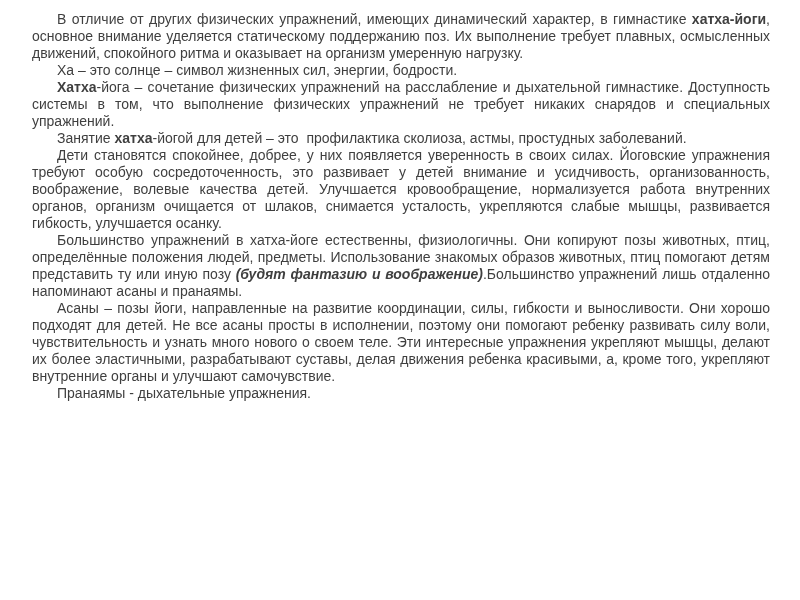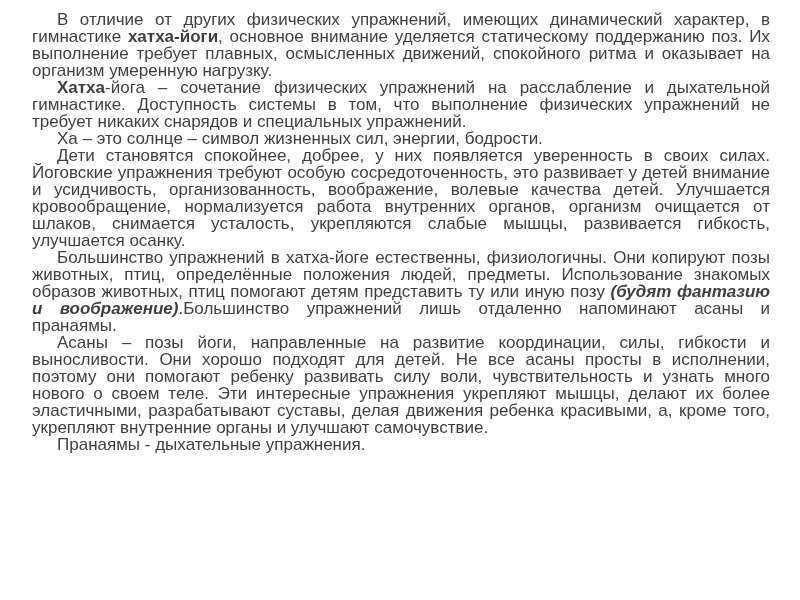--- a/index.html
+++ b/index.html
@@ -13,40 +13,41 @@
     position: relative;
     overflow: hidden;
     font-family: "Liberation Sans", sans-serif;
   }
   #text-block {
     position: absolute;
     left: 32px;
     top: 11px;
     width: 738px;
     color: #3f3f3f;
-    font-size: 17px;
+    font-size: 14px;
     line-height: 17px;
     text-align: justify;
     -webkit-hyphens: none;
     hyphens: none;
   }
   p.para {
     margin: 0;
     padding: 0;
     text-indent: 25px;
   }
   span.b  { font-weight: bold; }
   span.bi { font-weight: bold; font-style: italic; }
 </style>
 </head>
 <body>
 
 <main>
   <div id="text-block">
       <p class="para"><span class="">В отличие от других физических упражнений, имеющих динамический характер, в гимнастике </span><span class="b">хатха-йоги</span><span class="">, основное внимание уделяется статическому поддержанию поз. Их выполнение требует плавных, осмысленных движений, спокойного ритма и оказывает на организм умеренную нагрузку.</span></p>
+      <p class="para"><span class="">Ха – это солнце – символ жизненных сил, энергии, бодрости.</span></p>
       <p class="para"><span class="b">Хатха</span><span class="">-йога – сочетание физических упражнений на расслабление и дыхательной гимнастике. Доступность системы в том, что выполнение физических упражнений не требует никаких снарядов и специальных упражнений.</span></p>
-      <p class="para"><span class="">Ха – это солнце – символ жизненных сил, энергии, бодрости.</span></p>
+      <p class="para"><span class="">Занятие </span><span class="b">хатха</span><span class="">-йогой для детей – это &nbsp;профилактика сколиоза, астмы, простудных заболеваний.</span></p>
       <p class="para"><span class="">Дети становятся спокойнее, добрее, у них появляется уверенность в своих силах. Йоговские упражнения требуют особую сосредоточенность, это развивает у детей внимание и усидчивость, организованность, воображение, волевые качества детей. Улучшается кровообращение, нормализуется работа внутренних органов, организм очищается от шлаков, снимается усталость, укрепляются слабые мышцы, развивается гибкость, улучшается осанку.</span></p>
       <p class="para"><span class="">Большинство упражнений в&nbsp;хатха-йоге естественны, физиологичны. Они копируют позы животных, птиц, определённые положения людей, предметы. Использование знакомых образов животных, птиц помогают детям представить ту или иную позу </span><span class="bi">(будят фантазию и воображение)</span><span class="">.Большинство упражнений лишь отдаленно напоминают асаны и пранаямы.</span></p>
       <p class="para"><span class="">Асаны – позы йоги, направленные на развитие координации, силы, гибкости и выносливости. Они хорошо подходят для детей. Не все асаны просты в исполнении, поэтому они помогают ребенку развивать силу воли, чувствительность и узнать много нового о своем теле. Эти интересные упражнения укрепляют мышцы, делают их более эластичными, разрабатывают суставы, делая движения ребенка красивыми, а, кроме того, укрепляют внутренние органы и улучшают самочувствие.</span></p>
       <p class="para"><span class="">Пранаямы - дыхательные упражнения.</span></p>
     </div>
 </main>
 
 </body></html>

